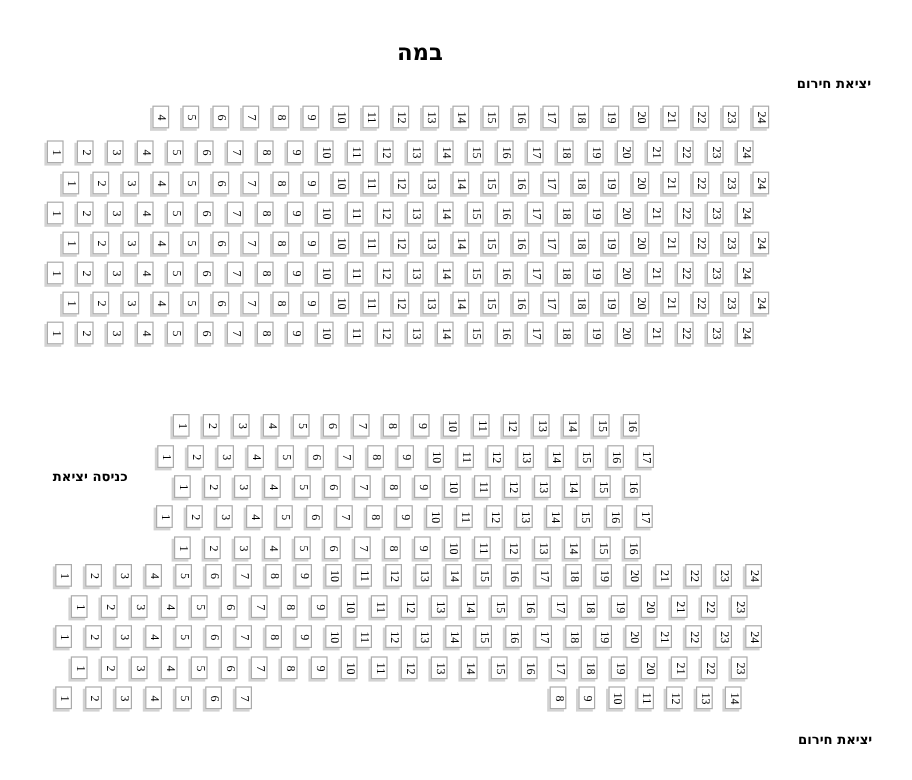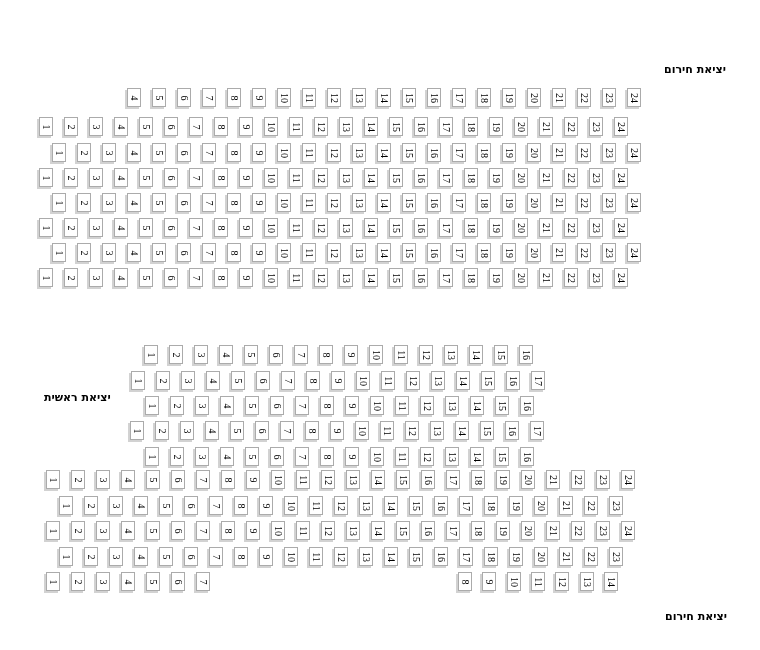--- a/index.html
+++ b/index.html
@@ -16,22 +16,23 @@
         border:1px solid #ababab;box-shadow:-2px 2px 0 #d2d2d2;box-sizing:border-box;}
   .seat span{position:absolute;left:50%;top:50%;
         transform:translate(-50%,-50%) rotate(90deg);
         font-family:"Liberation Serif","DejaVu Serif",serif;font-size:10px;line-height:1;
         color:#000;white-space:nowrap;}
 </style>
 </head>
 <body>
 
 <div id="page">
+  <div id="stage-title">במה</div>
   <div id="exit-top" class="venue-label">יציאת חירום</div>
-  <div id="main-entrance" class="venue-label">יציאת ראשית</div>
+  <div id="main-entrance" class="venue-label">כניסה יציאת</div>
   <div id="exit-bottom" class="venue-label">יציאת חירום</div>
   <div id="seats">
       <div class="seat" style="left: 127px; top: 88px;">
         <span>4</span>
       </div>
       <div class="seat" style="left: 152px; top: 88px;">
         <span>5</span>
       </div>
       <div class="seat" style="left: 177px; top: 88px;">
         <span>6</span>

